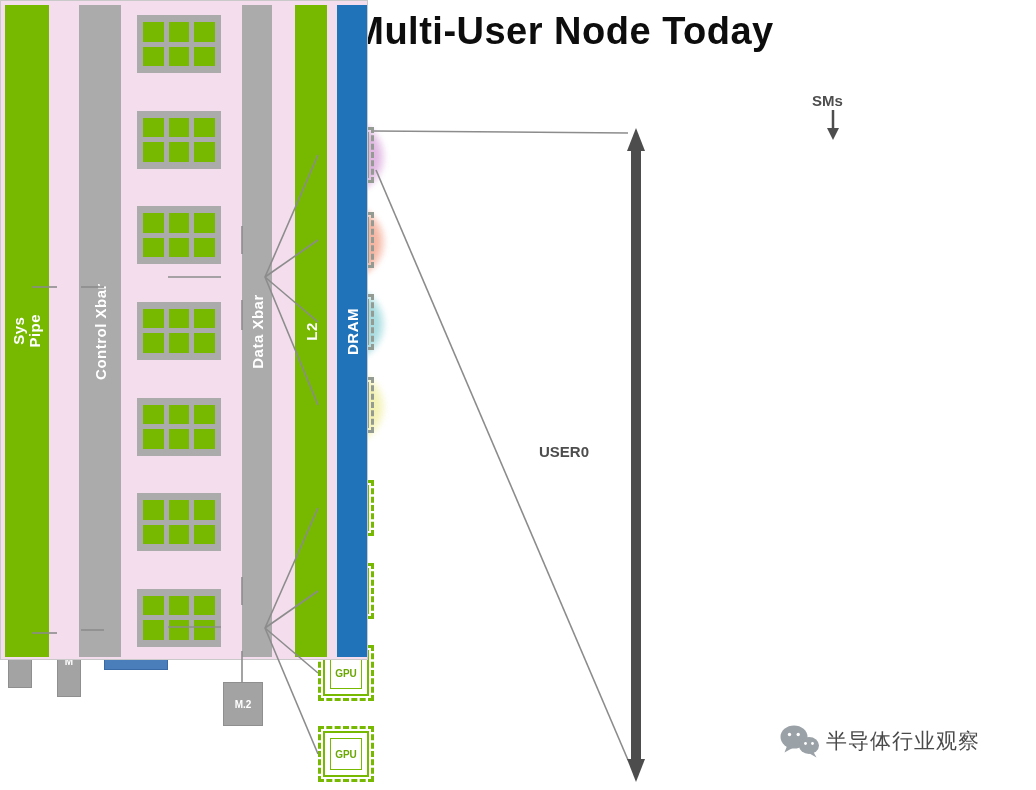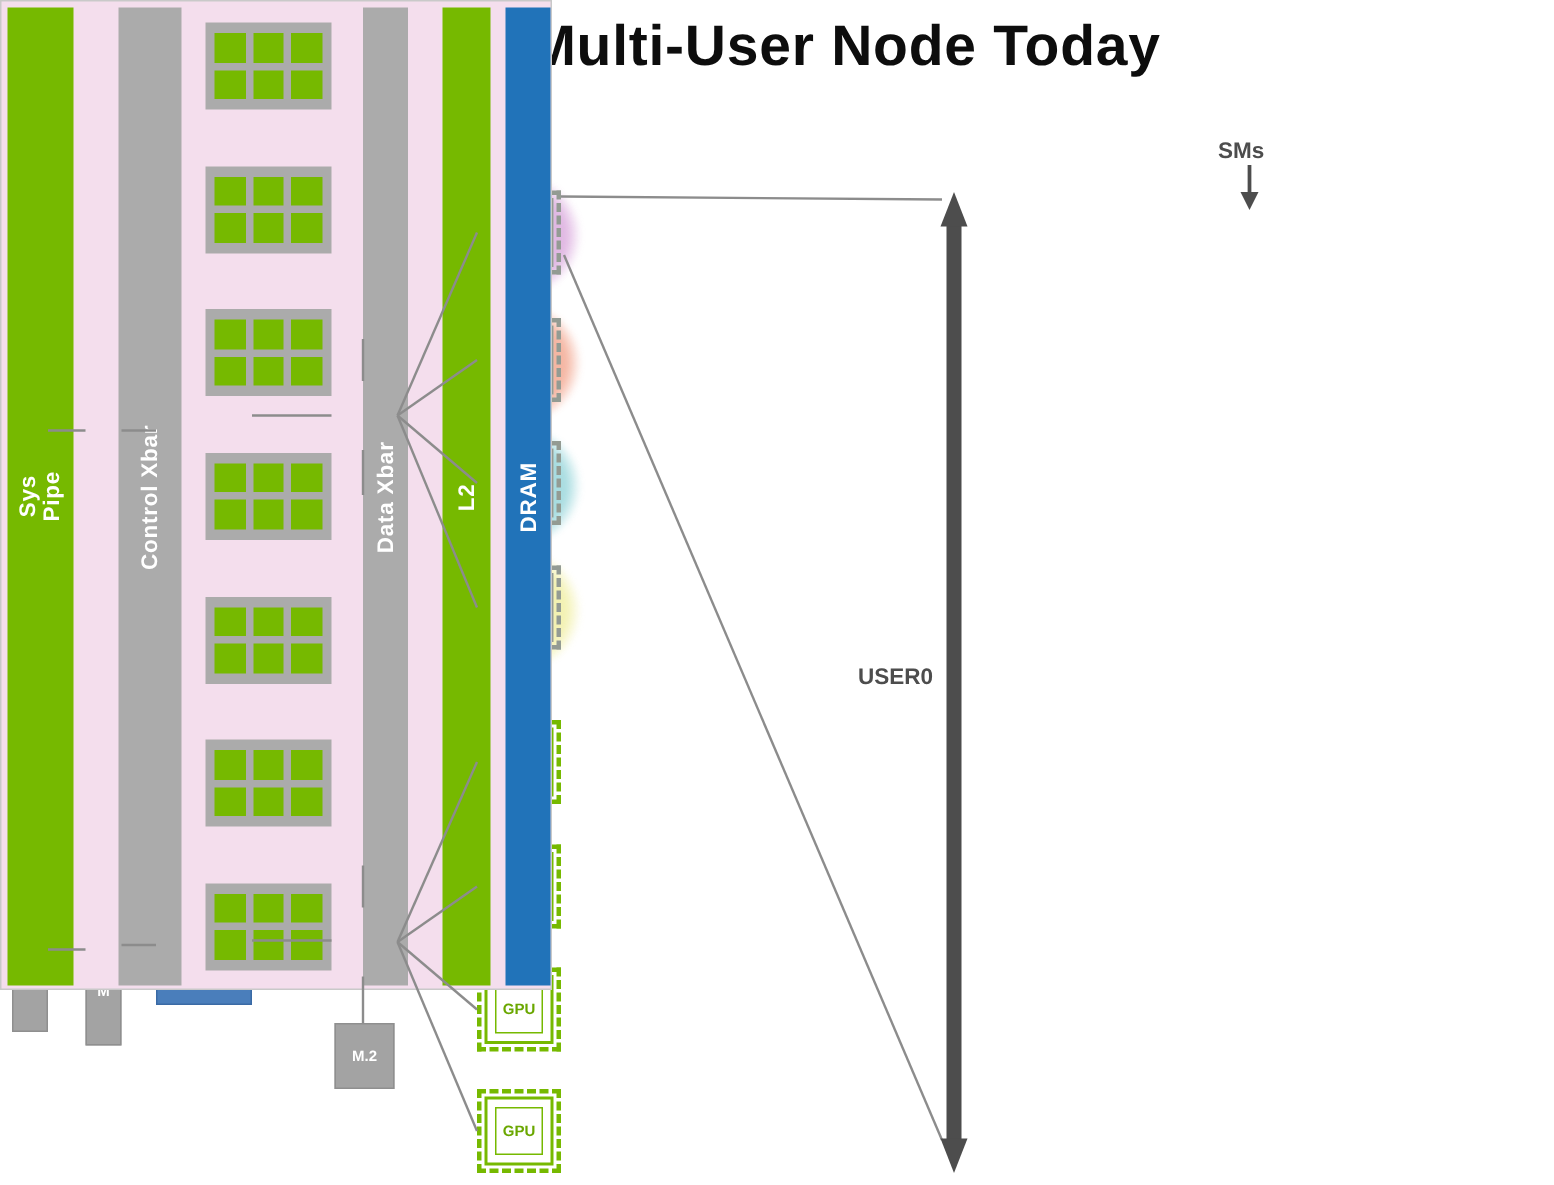--- a/index.html
+++ b/index.html
@@ -82,21 +82,21 @@
     align-items:center; padding:10px 0; box-sizing:border-box;
   }
   .sm-group {
     width:84px; height:58px; background:#ABABAB;
     display:grid; grid-template-columns:repeat(3,1fr); gap:5px;
     padding:7px 6px; box-sizing:border-box; flex:none;
   }
   .sm-cell { background:#76B900; }
 
   .sms-label  { position:absolute; left:812px; top:92px;  font-size:15px; font-weight:bold; color:#4D4D4D; }
-  .user0-label{ position:absolute; left:560px; top:443px; width:62px; text-align:right; font-size:15px; font-weight:bold; color:#4D4D4D; }
+  .user0-label{ position:absolute; left:527px; top:443px; width:62px; text-align:right; font-size:15px; font-weight:bold; color:#4D4D4D; }
 
   
   .overlay { position:absolute; left:0; top:0; z-index:5; pointer-events:none; }
   .layer { position:absolute; left:0; top:0; z-index:1; }
   .watermark {
     position:absolute; left:778px; top:722px; z-index:6;
     display:flex; align-items:center; gap:6px;
     color:#4a4a4a; font-size:21px; letter-spacing:1px;
   }
 </style>
@@ -330,14 +330,27 @@
       <polygon points="636,128 627,151 645,151"></polygon>
       <polygon points="636,782 627,759 645,759"></polygon>
     </g>
 
     <g fill="#4D4D4D">
       <line x1="833" y1="110" x2="833" y2="129" stroke="#4D4D4D" stroke-width="2.5"></line>
       <polygon points="833,140 827,128 839,128"></polygon>
     </g>
   </svg>
 
+  <div class="watermark">
+    <svg width="42" height="38" viewBox="0 0 42 38">
+      <ellipse cx="16" cy="15" rx="13.5" ry="11.5" fill="#9AA1A7"></ellipse>
+      <path d="M9 24 L6.5 30.5 L14.5 26 Z" fill="#9AA1A7"></path>
+      <circle cx="11.5" cy="12.5" r="1.7" fill="#ffffff"></circle>
+      <circle cx="20.2" cy="12.5" r="1.7" fill="#ffffff"></circle>
+      <ellipse cx="31" cy="23.5" rx="10" ry="8.5" fill="#9AA1A7"></ellipse>
+      <path d="M35.5 30 L38.5 35.5 L31.5 31.5 Z" fill="#9AA1A7"></path>
+      <circle cx="27.5" cy="21.5" r="1.4" fill="#ffffff"></circle>
+      <circle cx="34.5" cy="21.5" r="1.4" fill="#ffffff"></circle>
+    </svg>
+    <span>半导体行业观察</span>
+  </div>
 
 </div>
 
 </body></html>

